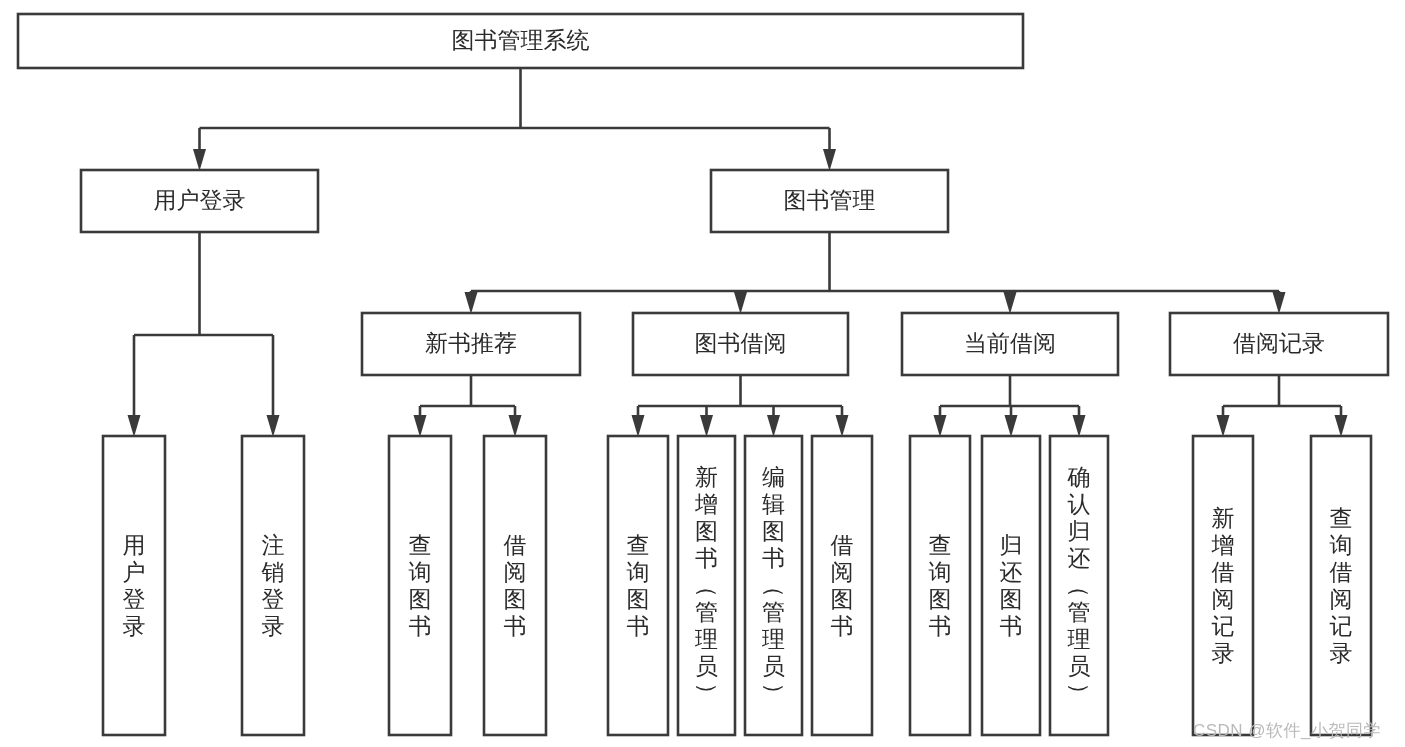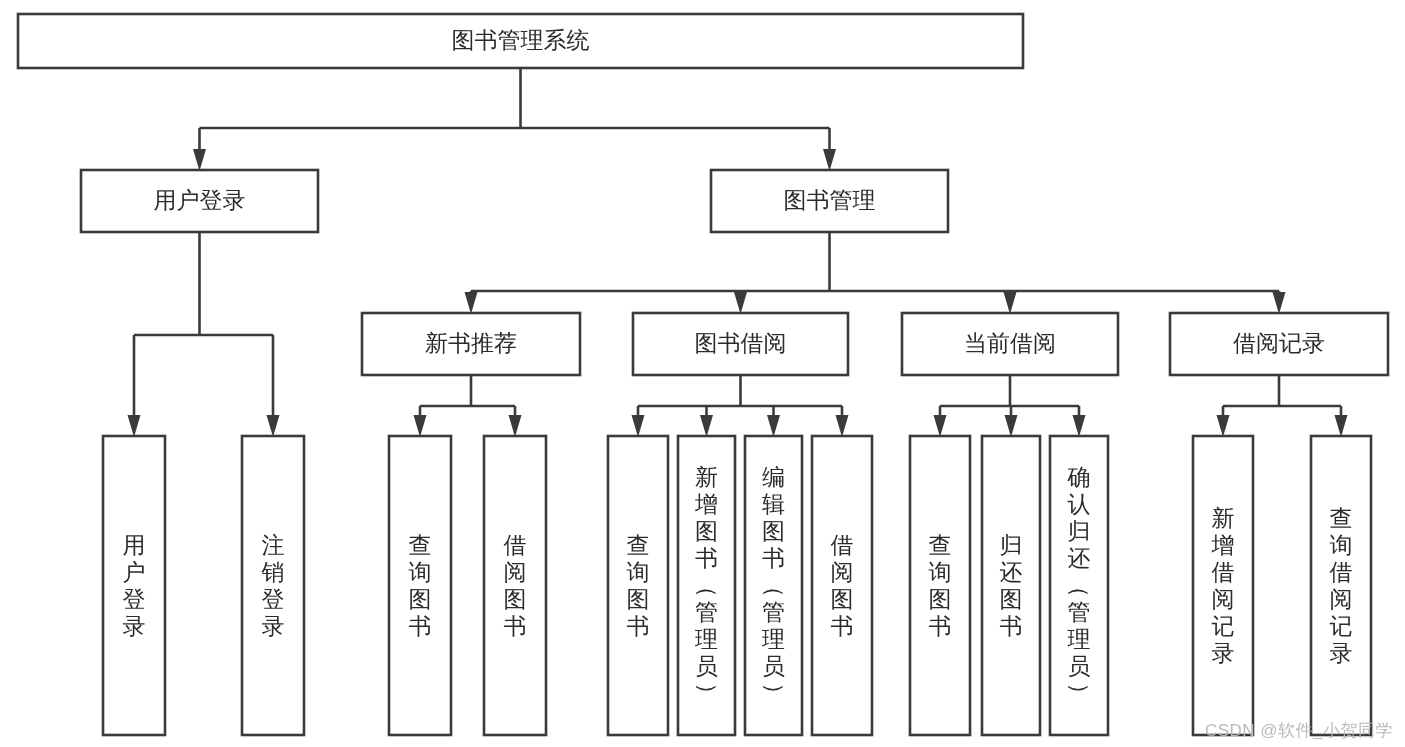--- a/index.html
+++ b/index.html
@@ -50,21 +50,21 @@
     dominant-baseline: middle;
   }
   .node-label-v {
     font-family: "Liberation Sans", "DejaVu Sans", sans-serif;
     font-size: 23px;
     fill: #2b2b2b;
     text-anchor: middle;
   }
   .watermark {
     position: absolute;
-    right: 12px;
+    right: 24px;
     bottom: 5px;
     font-family: "Liberation Sans", "DejaVu Sans", sans-serif;
     font-size: 17px;
     color: #b9b9b9;
     white-space: nowrap;
     letter-spacing: 0.5px;
     pointer-events: none;
   }
 </style>
 </head>

